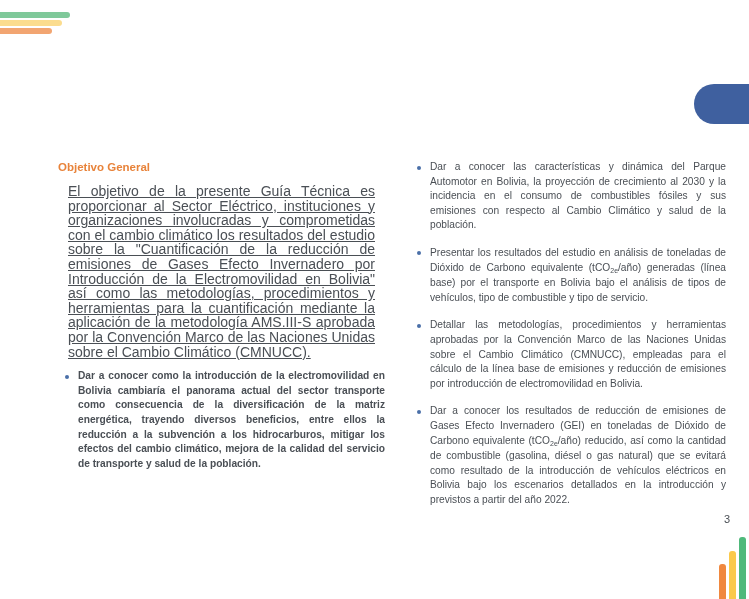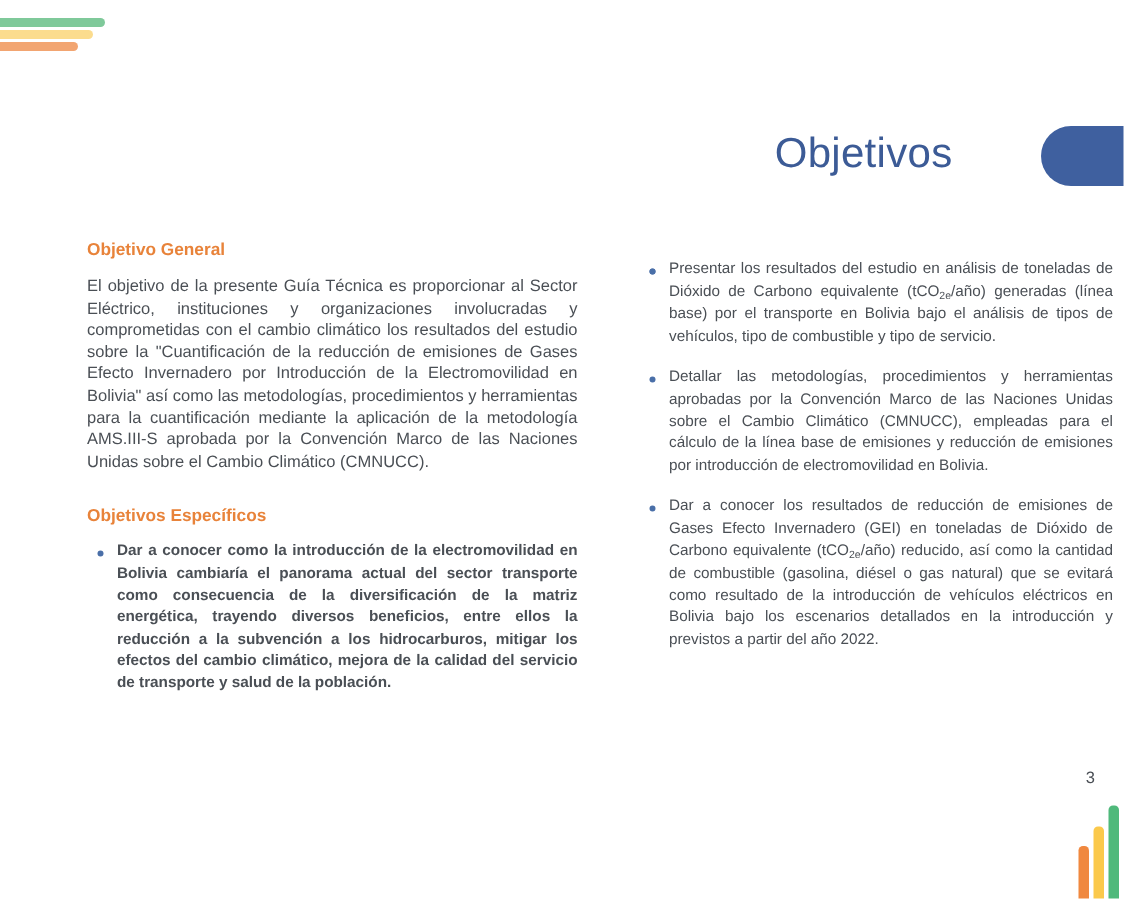--- a/index.html
+++ b/index.html
@@ -62,40 +62,41 @@
     border-radius: 20px 0 0 20px;
   }
 
   
   .content {
     position: absolute;
     top: 160px;
     left: 58px;
     right: 36px;
     display: flex;
-    gap: 44px;
+    gap: 28px;
   }
   .col-left  { width: 327px; flex: none; }
   .col-right { width: 313px; flex: none; }
 
   .section-heading {
     color: #E8833A;
     font-size: 11.5px;
     font-weight: bold;
     margin: 0 0 10px 0;
     line-height: 14px;
   }
   .section-heading.spaced { margin-top: 22px; }
 
   p.body-text {
-    margin: 0;
-    font-size: 11px;
+    margin: 10px;
+    font-size: 14px;
     line-height: 14.6px;
     color: #4A4F55;
     text-align: justify;
+    text-decoration: underline;
   }
 
   ul.bullets {
     margin: 0;
     padding: 0;
     list-style: none;
   }
   ul.bullets > li {
     position: relative;
     padding-left: 17px;
@@ -151,44 +152,43 @@
 </head>
 <body>
 
 <div class="deco-topleft">
   <div class="bar bar-green"></div>
   <div class="bar bar-yellow"></div>
   <div class="bar bar-orange"></div>
 </div>
 
 <div class="page-header">
-  <div class="page-title">Objetivos</div>
   <div class="header-pill"></div>
 </div>
 
 <div class="content">
 
   <div class="col-left">
     <h2 class="section-heading">Objetivo General</h2>
     <p class="body-text">El objetivo de la presente Guía Técnica es proporcionar al Sector Eléctrico, instituciones y organizaciones involucradas y comprometidas con el cambio climático los resultados del estudio sobre la "Cuantificación de la reducción de emisiones de Gases Efecto Invernadero por Introducción de la Electromovilidad en Bolivia" así como las metodologías, procedimientos y herramientas para la cuantificación mediante la aplicación de la metodología AMS.III-S aprobada por la Convención Marco de las Naciones Unidas sobre el Cambio Climático (CMNUCC).</p>
 
-    <h2 class="section-heading spaced">Objetivos Específicos</h2>
     <ul class="bullets">
       <li>
         <span class="bullet-dot"></span>
         <span>Dar a conocer como la introducción de la electromovilidad en Bolivia cambiaría el panorama actual del sector transporte como consecuencia de la diversificación de la matriz energética, trayendo diversos beneficios, entre ellos la reducción a la subvención a los hidrocarburos, mitigar los efectos del cambio climático, mejora de la calidad del servicio de transporte y salud de la población.</span>
       </li>
     </ul>
   </div>
 
   <div class="col-right">
     <ul class="bullets">
 
       <li>
         <span class="bullet-dot"></span>
+        <span>Dar a conocer las características y dinámica del Parque Automotor en Bolivia, la proyección de crecimiento al 2030 y la incidencia en el consumo de combustibles fósiles y sus emisiones con respecto al Cambio Climático y salud de la población.</span>
       </li>
 
       <li>
         <span class="bullet-dot"></span>
         <span>Presentar los resultados del estudio en análisis de toneladas de Dióxido de Carbono equivalente (tCO</span><sub>2</sub><sub>e</sub><span>/año) generadas (línea base) por el transporte en Bolivia bajo el análisis de tipos de vehículos, tipo de combustible y tipo de servicio.</span>
       </li>
 
       <li>
         <span class="bullet-dot"></span>
         <span>Detallar las metodologías, procedimientos y herramientas aprobadas por la Convención Marco de las Naciones Unidas sobre el Cambio Climático (CMNUCC), empleadas para el cálculo de la línea base de emisiones y reducción de emisiones por introducción de electromovilidad en Bolivia.</span>

